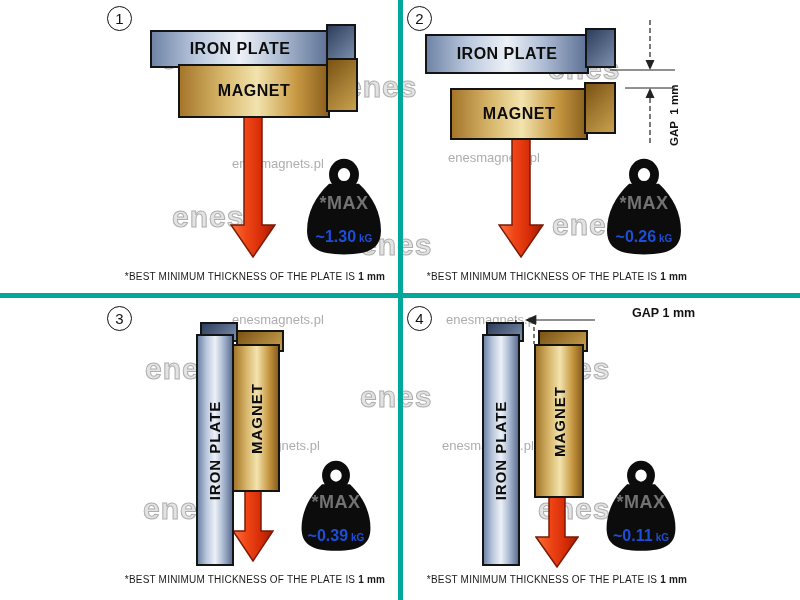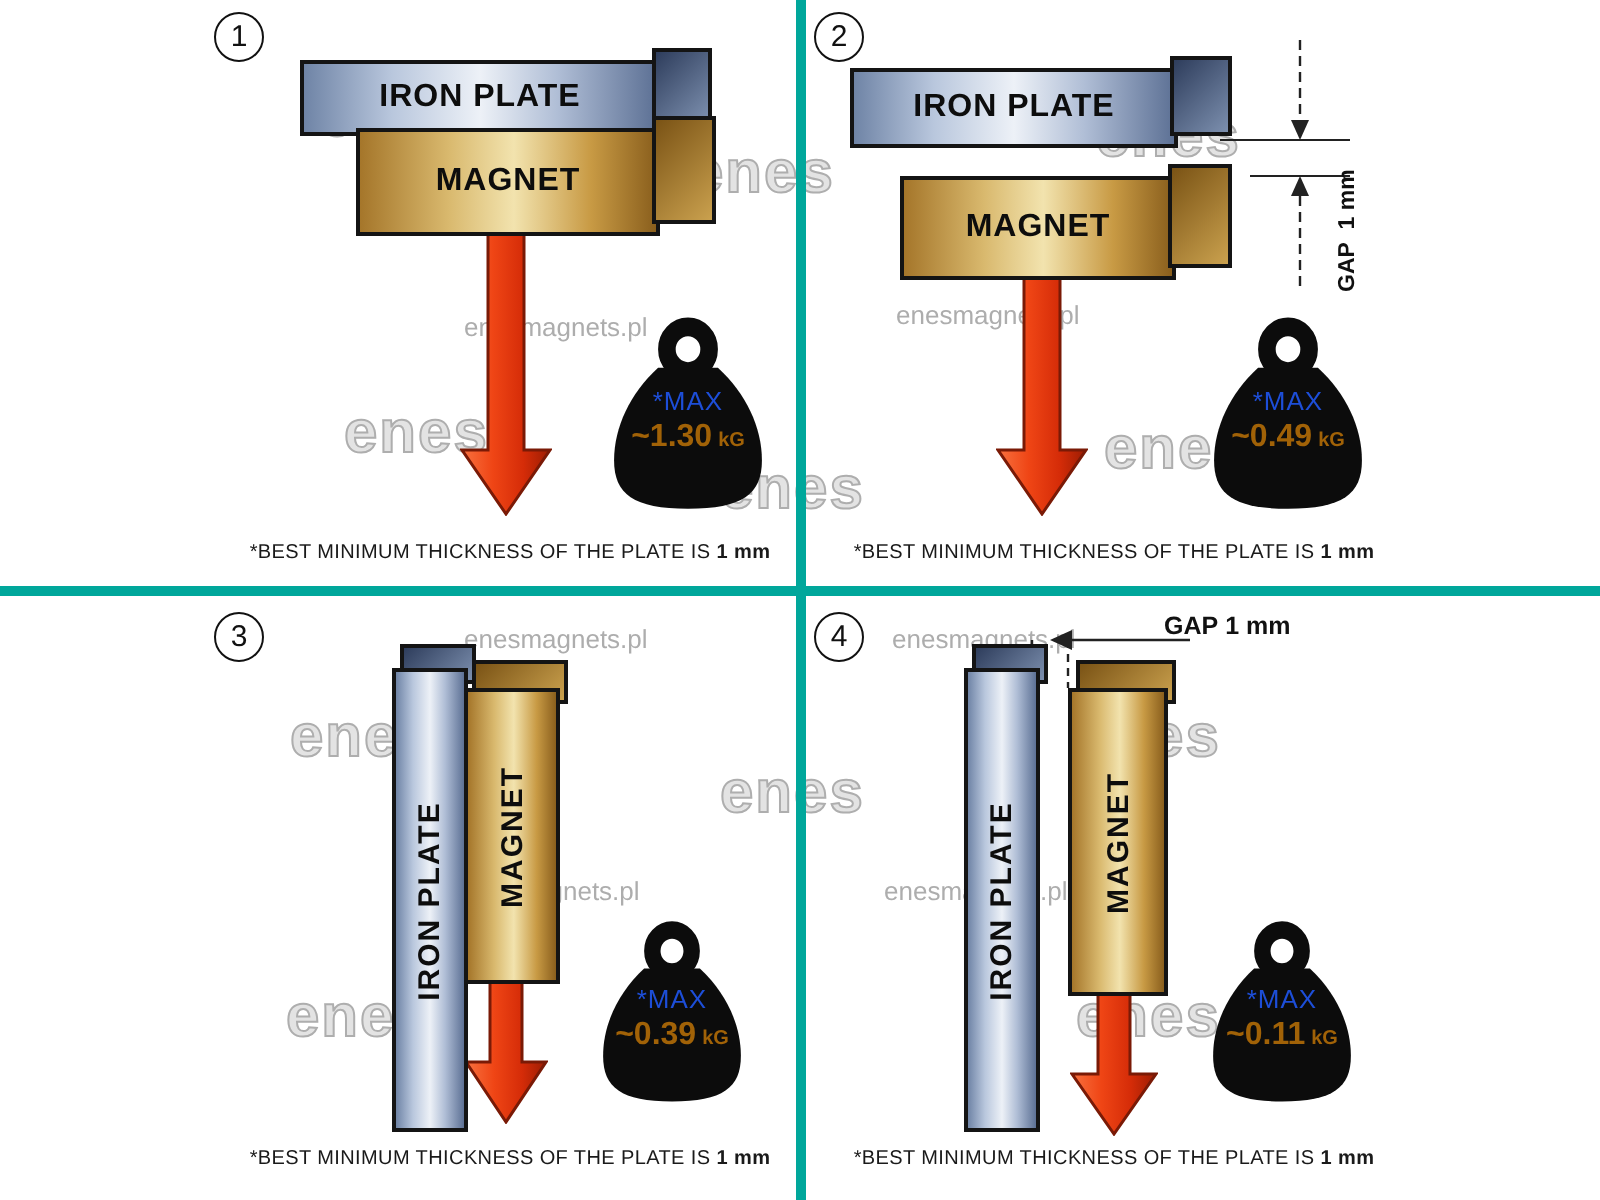--- a/index.html
+++ b/index.html
@@ -27,22 +27,22 @@
   .cap{position:absolute;border:2px solid #141414;z-index:3;}
   .plate-cap{background:linear-gradient(135deg,#2e3d5c 0%,#7c8fae 100%);}
   .magnet-cap{background:linear-gradient(135deg,#7a5315 0%,#caa14e 100%);}
 
   .arrow{position:absolute;z-index:2;}
 
   
   .kettlebell{position:absolute;z-index:4;}
   .kettlebell svg{display:block;width:100%;height:100%;}
   .kb-text{position:absolute;left:0;top:0;right:0;bottom:0;text-align:center;padding-top:42%;}
-  .kb-max{color:#1d4ed8;font-size:13px;font-weight:normal;letter-spacing:0.5px;}
-  .kb-value{color:#a16207;font-size:16px;font-weight:bold;margin-top:2px;}
+  .kb-max{color:#737373;font-size:18px;font-weight:bold;letter-spacing:0.5px;}
+  .kb-value{color:#1d4ed8;font-size:16px;font-weight:bold;margin-top:14px;}
   .kb-unit{font-size:10px;margin-left:3px;font-weight:bold;}
 
   
   .gap2-label{position:absolute;left:652px;top:58px;width:20px;height:90px;z-index:3;}
   .gap2-label .rot{position:absolute;left:16px;top:88px;transform:rotate(-90deg);transform-origin:left top;
                    white-space:nowrap;font-size:11.5px;color:#111;}
   .gap4-label{position:absolute;z-index:3;font-size:12.5px;color:#111;white-space:nowrap;}
   .gaplbl-word{font-weight:600;}
   .gaplbl-val{font-weight:bold;}
   .gapsvg{position:absolute;z-index:2;}
@@ -139,21 +139,21 @@
   <svg class="arrow" style="left:498px;top:136px" width="46" height="122">
     <polygon points="14,1 32,1 32,89 45,89 23,121 1,89 14,89" fill="url(#agrad)" stroke="#7a1a06" stroke-width="1.5"></polygon>
   </svg>
   <div class="kettlebell" style="left:600px;top:156px;width:88px;height:104px">
     <svg viewBox="0 0 100 112" preserveAspectRatio="none">
       <circle cx="50" cy="20" r="12" fill="none" stroke="#0c0c0c" stroke-width="10"></circle>
       <path d="M33,30 L67,30 C83,44 92,62 92,80 C92,98 81,106 50,106 C19,106 8,98 8,80 C8,62 17,44 33,30 Z" fill="#0c0c0c"></path>
     </svg>
     <div class="kb-text">
       <div class="kb-max">*MAX</div>
-      <div class="kb-value"><span>~0.49</span><span class="kb-unit">kG</span></div>
+      <div class="kb-value"><span>~0.26</span><span class="kb-unit">kG</span></div>
     </div>
   </div>
   <div class="caption" style="left:412px;top:271px;width:290px">
     <span>*BEST MINIMUM THICKNESS OF THE PLATE IS</span>&nbsp;<b>1 mm</b>
   </div>
 
   <div class="badge" style="left:107px;top:306px">
     <span>3</span>
   </div>
   <div class="cap plate-cap" style="left:200px;top:322px;width:34px;height:16px"></div>
@@ -183,21 +183,21 @@
 
   <div class="badge" style="left:407px;top:306px">
     <span>4</span>
   </div>
   <svg class="gapsvg" style="left:505px;top:306px" width="92" height="40">
     <line x1="11" y1="14" x2="11" y2="38" stroke="#222" stroke-width="1.2" stroke-dasharray="4,3"></line>
     <line x1="29" y1="14" x2="29" y2="38" stroke="#222" stroke-width="1.2" stroke-dasharray="4,3"></line>
     <polygon points="20,14 31,9 31,19" fill="#222"></polygon>
     <line x1="31" y1="14" x2="90" y2="14" stroke="#222" stroke-width="1.2"></line>
   </svg>
-  <div class="gap4-label" style="left:582px;top:306px">
+  <div class="gap4-label" style="left:632px;top:306px">
     <span class="gaplbl-word">GAP</span>&nbsp;<b class="gaplbl-val">1 mm</b>
   </div>
   <div class="cap plate-cap" style="left:486px;top:322px;width:34px;height:16px"></div>
   <div class="slab plate" style="left:482px;top:334px;width:34px;height:228px">
     <span class="vlabel">IRON PLATE</span>
   </div>
   <div class="cap magnet-cap" style="left:538px;top:330px;width:46px;height:18px"></div>
   <svg class="arrow" style="left:535px;top:490px" width="44" height="78">
     <polygon points="14,1 30,1 30,47 43,47 22,77 1,47 14,47" fill="url(#agrad)" stroke="#7a1a06" stroke-width="1.5"></polygon>
   </svg>

